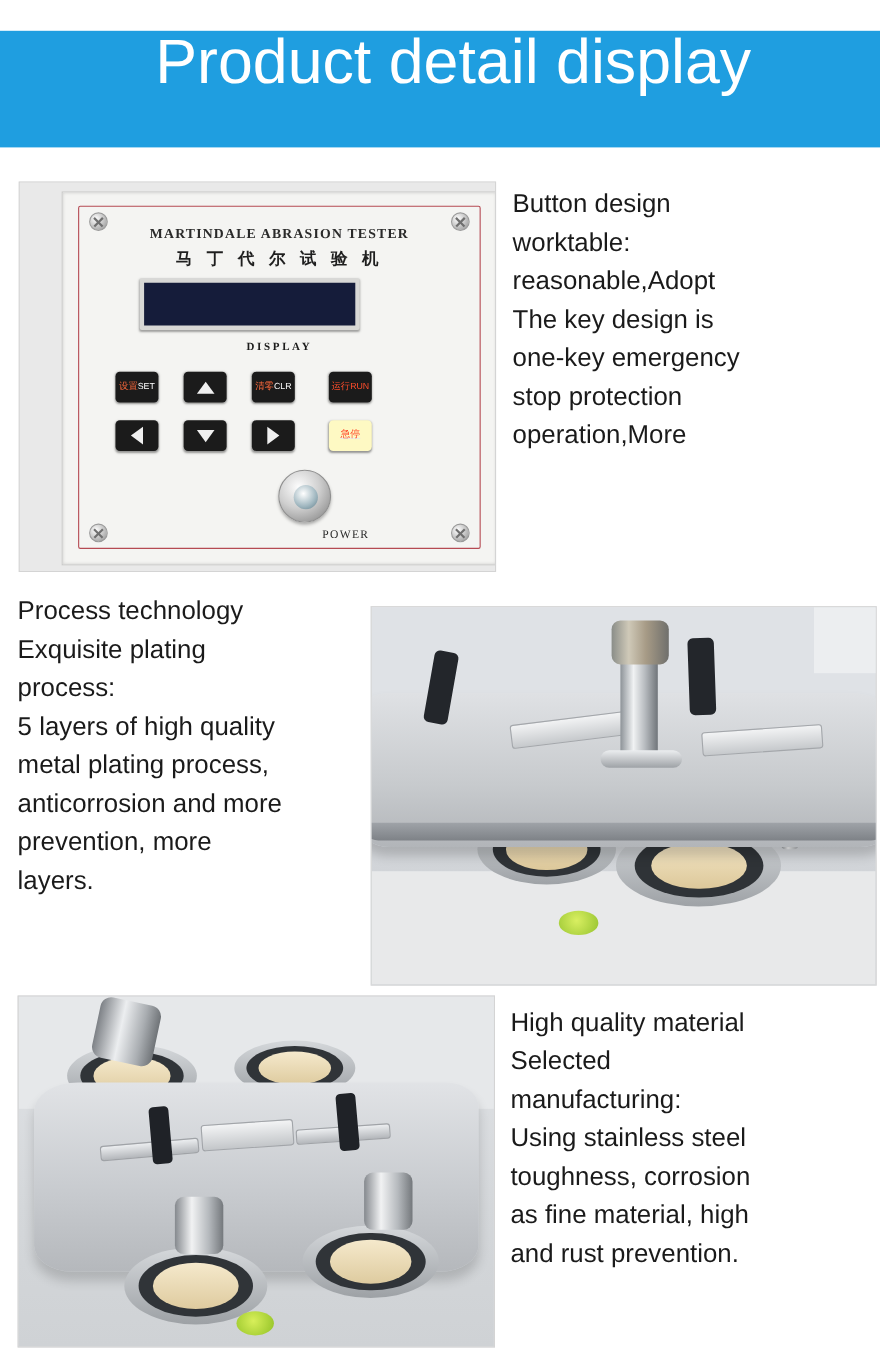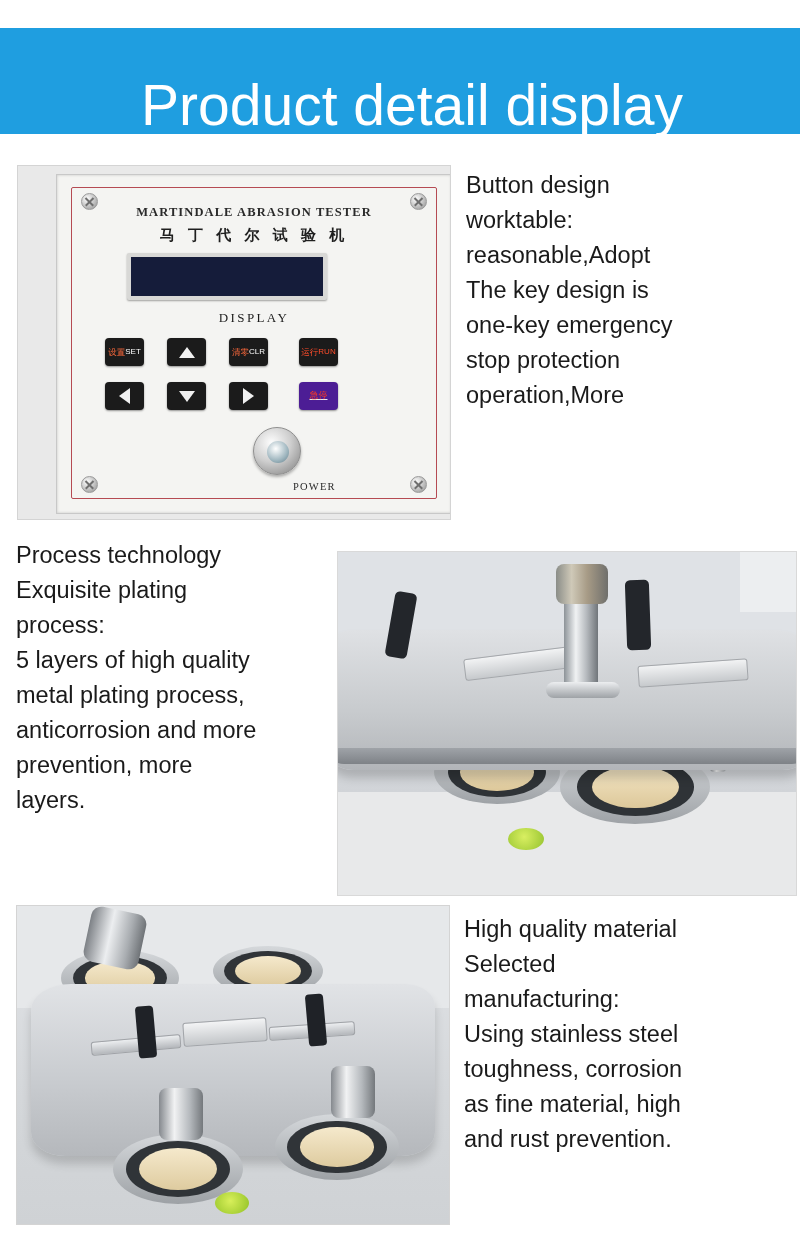--- a/index.html
+++ b/index.html
@@ -17,21 +17,21 @@
     background: #ffffff;
   }
 
   
   .banner {
     position: absolute;
     left: 0; top: 28px;
     width: 800px; height: 106px;
     background: #1f9ee0;
     display: flex;
-    align-items: flex-end;
+    align-items: flex-start;
     justify-content: center;
     padding-left: 24px;
   }
   .banner-title {
     color: #ffffff;
     font-size: 57px;
     line-height: 1;
     letter-spacing: 0px;
     font-weight: 400;
     white-space: nowrap;
@@ -151,43 +151,43 @@
     background: #151c3a;
     border: 4px solid #d8d8d6;
     border-radius: 2px;
     box-shadow: 0 1px 2px rgba(0,0,0,0.35);
   }
   .lcd-label {
     position: absolute;
     left: 0; right: 0; top: 135px;
     text-align: center;
     font-family: "Liberation Serif", serif;
-    font-size: 13px;
+    font-size: 10px;
     letter-spacing: 2.4px;
     color: #1c1c1c;
-    font-weight: normal;
+    font-weight: bold;
   }
   .key {
     position: absolute;
     width: 39px; height: 28px;
     background: #1b1b1b;
     border-radius: 4px;
     box-shadow: 0 1px 2px rgba(0,0,0,0.4);
     color: #e9e9e9;
     display: flex;
     align-items: center;
     justify-content: center;
     line-height: 1.05;
   }
   .key .cn { font-family: "DejaVu Sans", sans-serif; font-size: 8.5px; color: #ff6a3c; }
   .key .en { font-family: "Liberation Sans", sans-serif; font-size: 8px; color: #ffffff; }
   .key.red { background: #1b1b1b; }
   .key.red .cn { color: #ff4d2b; }
   .key.red .en { color: #ff4d2b; }
-  .key.stop { background: #4c1d95; text-decoration: underline; }
+  .key.stop { background: #fef9c3; text-decoration: underline; }
   .key.stop .cn { color: #ff3b1f; font-size: 9px; }
   .arrow {
     width: 0; height: 0;
   }
   .arrow.up    { border-left: 8px solid transparent; border-right: 8px solid transparent; border-bottom: 11px solid #f0f0f0; }
   .arrow.down  { border-left: 8px solid transparent; border-right: 8px solid transparent; border-top: 11px solid #f0f0f0; }
   .arrow.left  { border-top: 8px solid transparent; border-bottom: 8px solid transparent; border-right: 11px solid #f0f0f0; }
   .arrow.right { border-top: 8px solid transparent; border-bottom: 8px solid transparent; border-left: 11px solid #f0f0f0; }
 
   .k1 { left: 48px;  top: 163px; }

